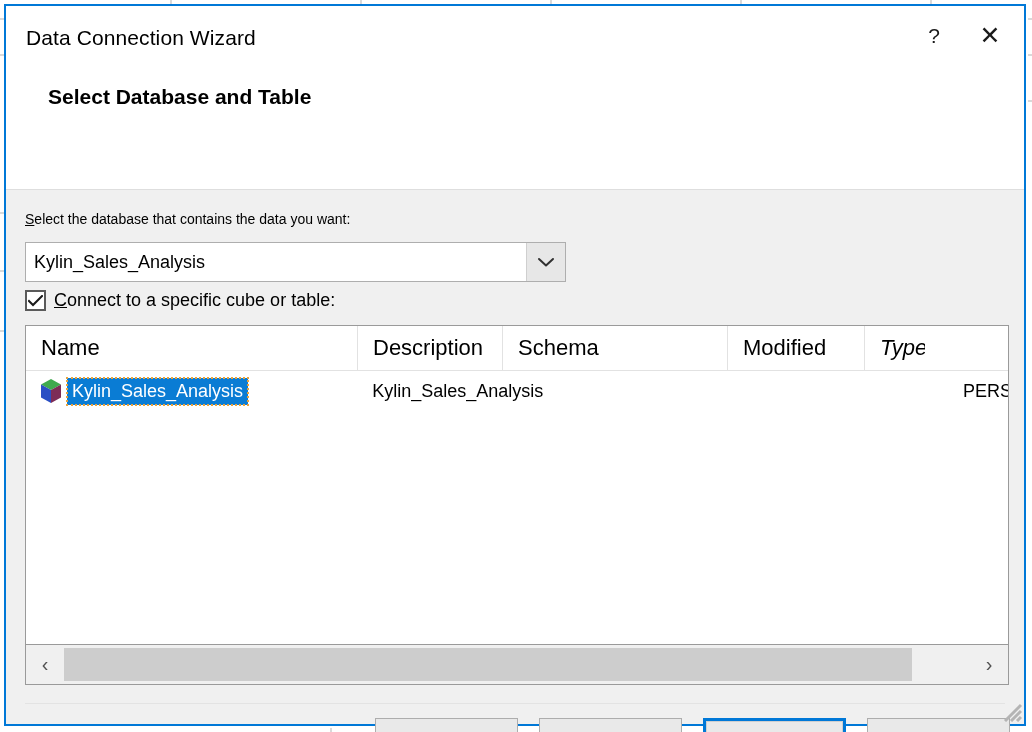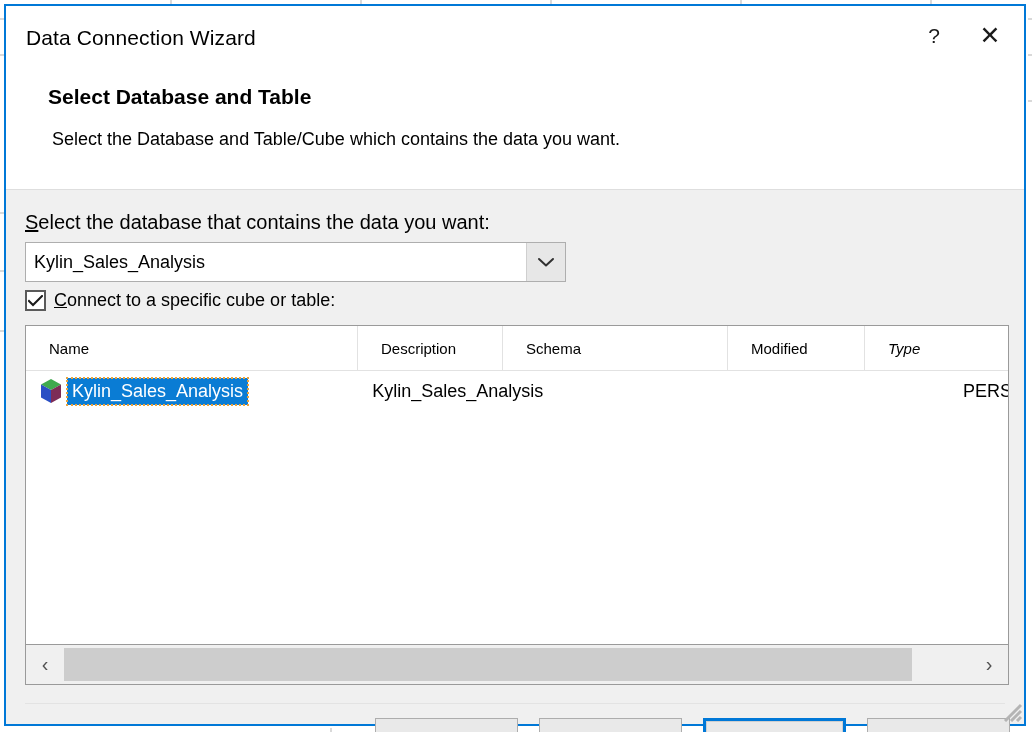--- a/index.html
+++ b/index.html
@@ -101,21 +101,21 @@
   .body {
     flex: 1;
     background: #f0f0f0;
     position: relative;
   }
 
   .field-label {
     position: absolute;
     left: 19px;
     top: 21px;
-    font-size: 20px;
+    font-size: 14px;
     color: #000000;
   }
   .acc { text-decoration: underline; }
 
   .combo {
     position: absolute;
     left: 19px;
     top: 52px;
     width: 541px;
     height: 40px;
@@ -182,22 +182,22 @@
   .lv-header {
     display: flex;
     height: 44px;
     flex: none;
     border-bottom: 1px solid #e2e2e2;
     background: #ffffff;
   }
   .lv-th {
     display: flex;
     align-items: center;
-    padding-left: 23px;
-    font-size: 15px;
+    padding-left: 15px;
+    font-size: 22px;
     color: #000;
     box-sizing: border-box;
     border-right: 1px solid #e2e2e2;
     white-space: nowrap;
     overflow: hidden;
   }
   .lv-body { flex: 1; position: relative; overflow: hidden; }
   .lv-row {
     display: flex;
     height: 40px;
@@ -326,21 +326,20 @@
   <div class="titlebar">
     <div class="title-text">Data Connection Wizard</div>
     <div class="title-btns">
       <button class="title-btn">?</button>
       <button class="title-btn close">✕</button>
     </div>
   </div>
 
   <div class="header-band">
     <div class="header-title">Select Database and Table</div>
-    <div class="header-sub">Select the Database and Table/Cube which contains the data you want.</div>
   </div>
 
   <div class="body">
 
     <div class="field-label">
       <span class="acc">S</span><span>elect the database that contains the data you want:</span>
     </div>
 
     <div class="combo">
       <div class="combo-value">Kylin_Sales_Analysis</div>

